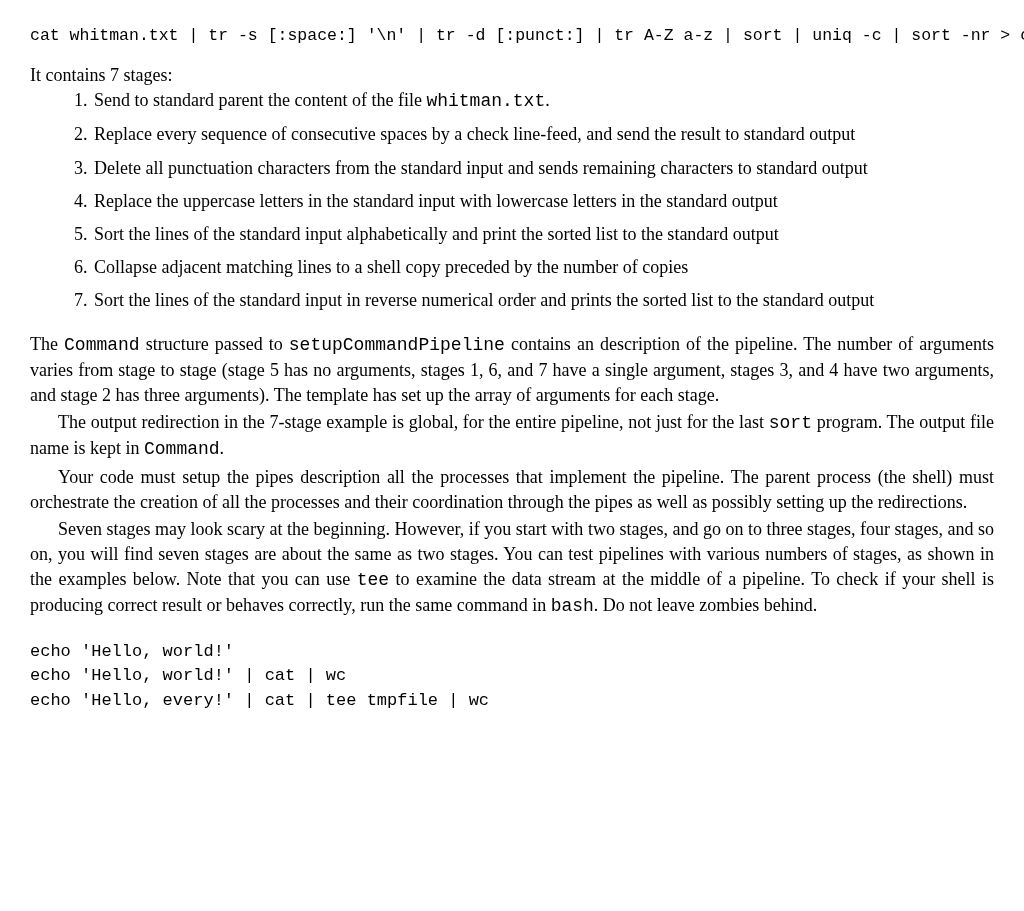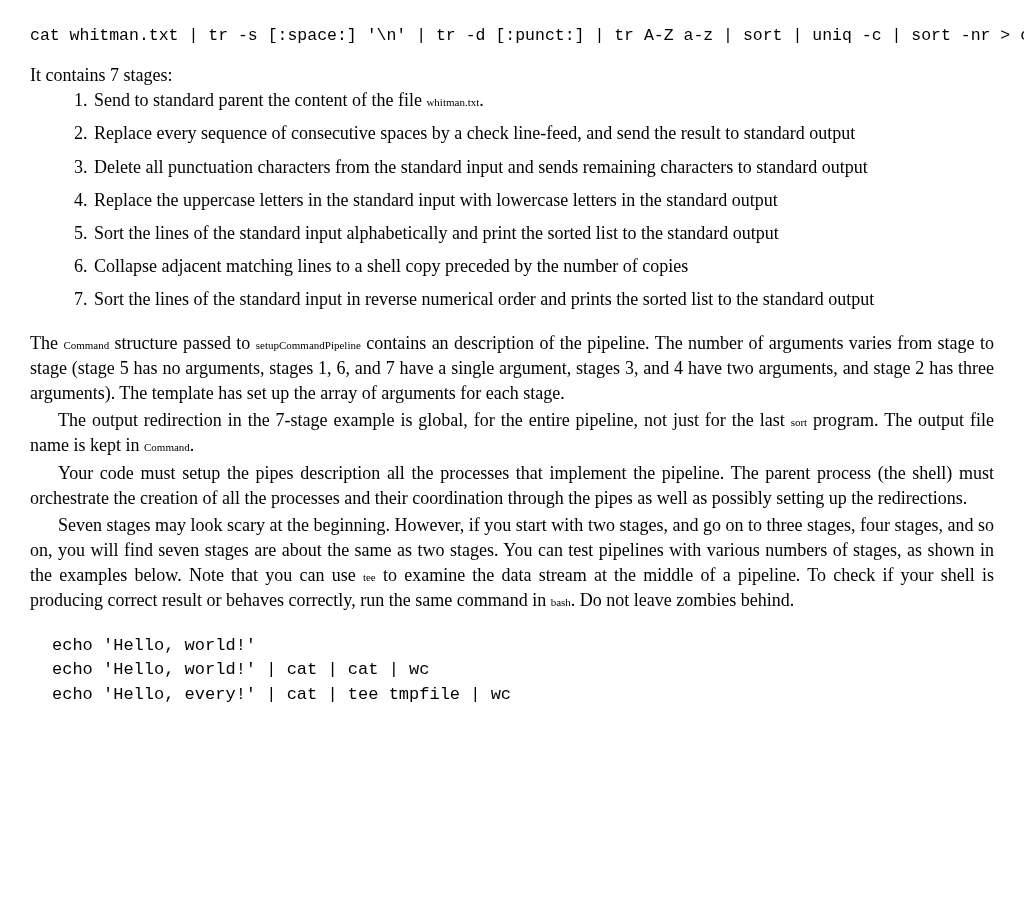--- a/index.html
+++ b/index.html
@@ -11,22 +11,22 @@
       width: 1024px;
       min-height: 911px;
       background: #ffffff;
       font-family: "Times New Roman", Times, serif;
       font-size: 18px;
       color: #000000;
       padding: 24px 30px 60px 30px;
       line-height: 1.4;
     }
     .tt, code {
-      font-family: Liberation Serif, serif;
-      font-size: 11px;
+      font-family: Liberation Mono, monospace;
+      font-size: 18px;
     }
     .cmd-block {
       font-family: "Courier New", Courier, monospace;
       font-size: 16.5px;
       white-space: nowrap;
       margin-bottom: 16px;
     }
     .intro {
     }
     ol.stages {
@@ -48,21 +48,20 @@
       width: 28px;
     }
     .examples {
       font-family: "Courier New", Courier, monospace;
       font-size: 17px;
       margin-top: 20px;
       line-height: 1.45;
     }
     .examples div {
       white-space: pre;
-      margin-left: 22px;
     }
   </style>
 </head>
 <body>
 
 <div class="cmd-block">cat whitman.txt | tr -s [:space:] '\n' | tr -d [:punct:] | tr A-Z a-z | sort | uniq -c | sort -nr &gt; counts.txt</div>
 
 <p class="intro">It contains 7 stages:</p>
 
 <ol class="stages">
@@ -88,15 +87,15 @@
 <p class="para">
   <span class="indent"></span><span>Your code must setup the pipes description all the processes that implement the pipeline. The parent process (the shell) must orchestrate the creation of all the processes and their coordination through the pipes as well as possibly setting up the redirections.</span>
 </p>
 
 <p class="para">
   <span class="indent"></span><span>Seven stages may look scary at the beginning. However, if you start with two stages, and go on to three stages, four stages, and so on, you will find seven stages are about the same as two stages. You can test pipelines with various numbers of stages, as shown in the examples below. Note that you can use </span><code class="tt">tee</code><span> to examine the data stream at the middle of a pipeline. To check if your shell is producing correct result or behaves correctly, run the same command in </span><code class="tt">bash</code><span>. Do not leave zombies behind.</span>
 </p>
 
 <div class="examples">
   <div>echo 'Hello, world!'</div>
-  <div>echo 'Hello, world!' | cat | cat | wc</div>
+  <div>echo 'Hello, world!' | cat | wc</div>
   <div>echo 'Hello, every!' | cat | tee tmpfile | wc</div>
 </div>
 
 </body></html>

